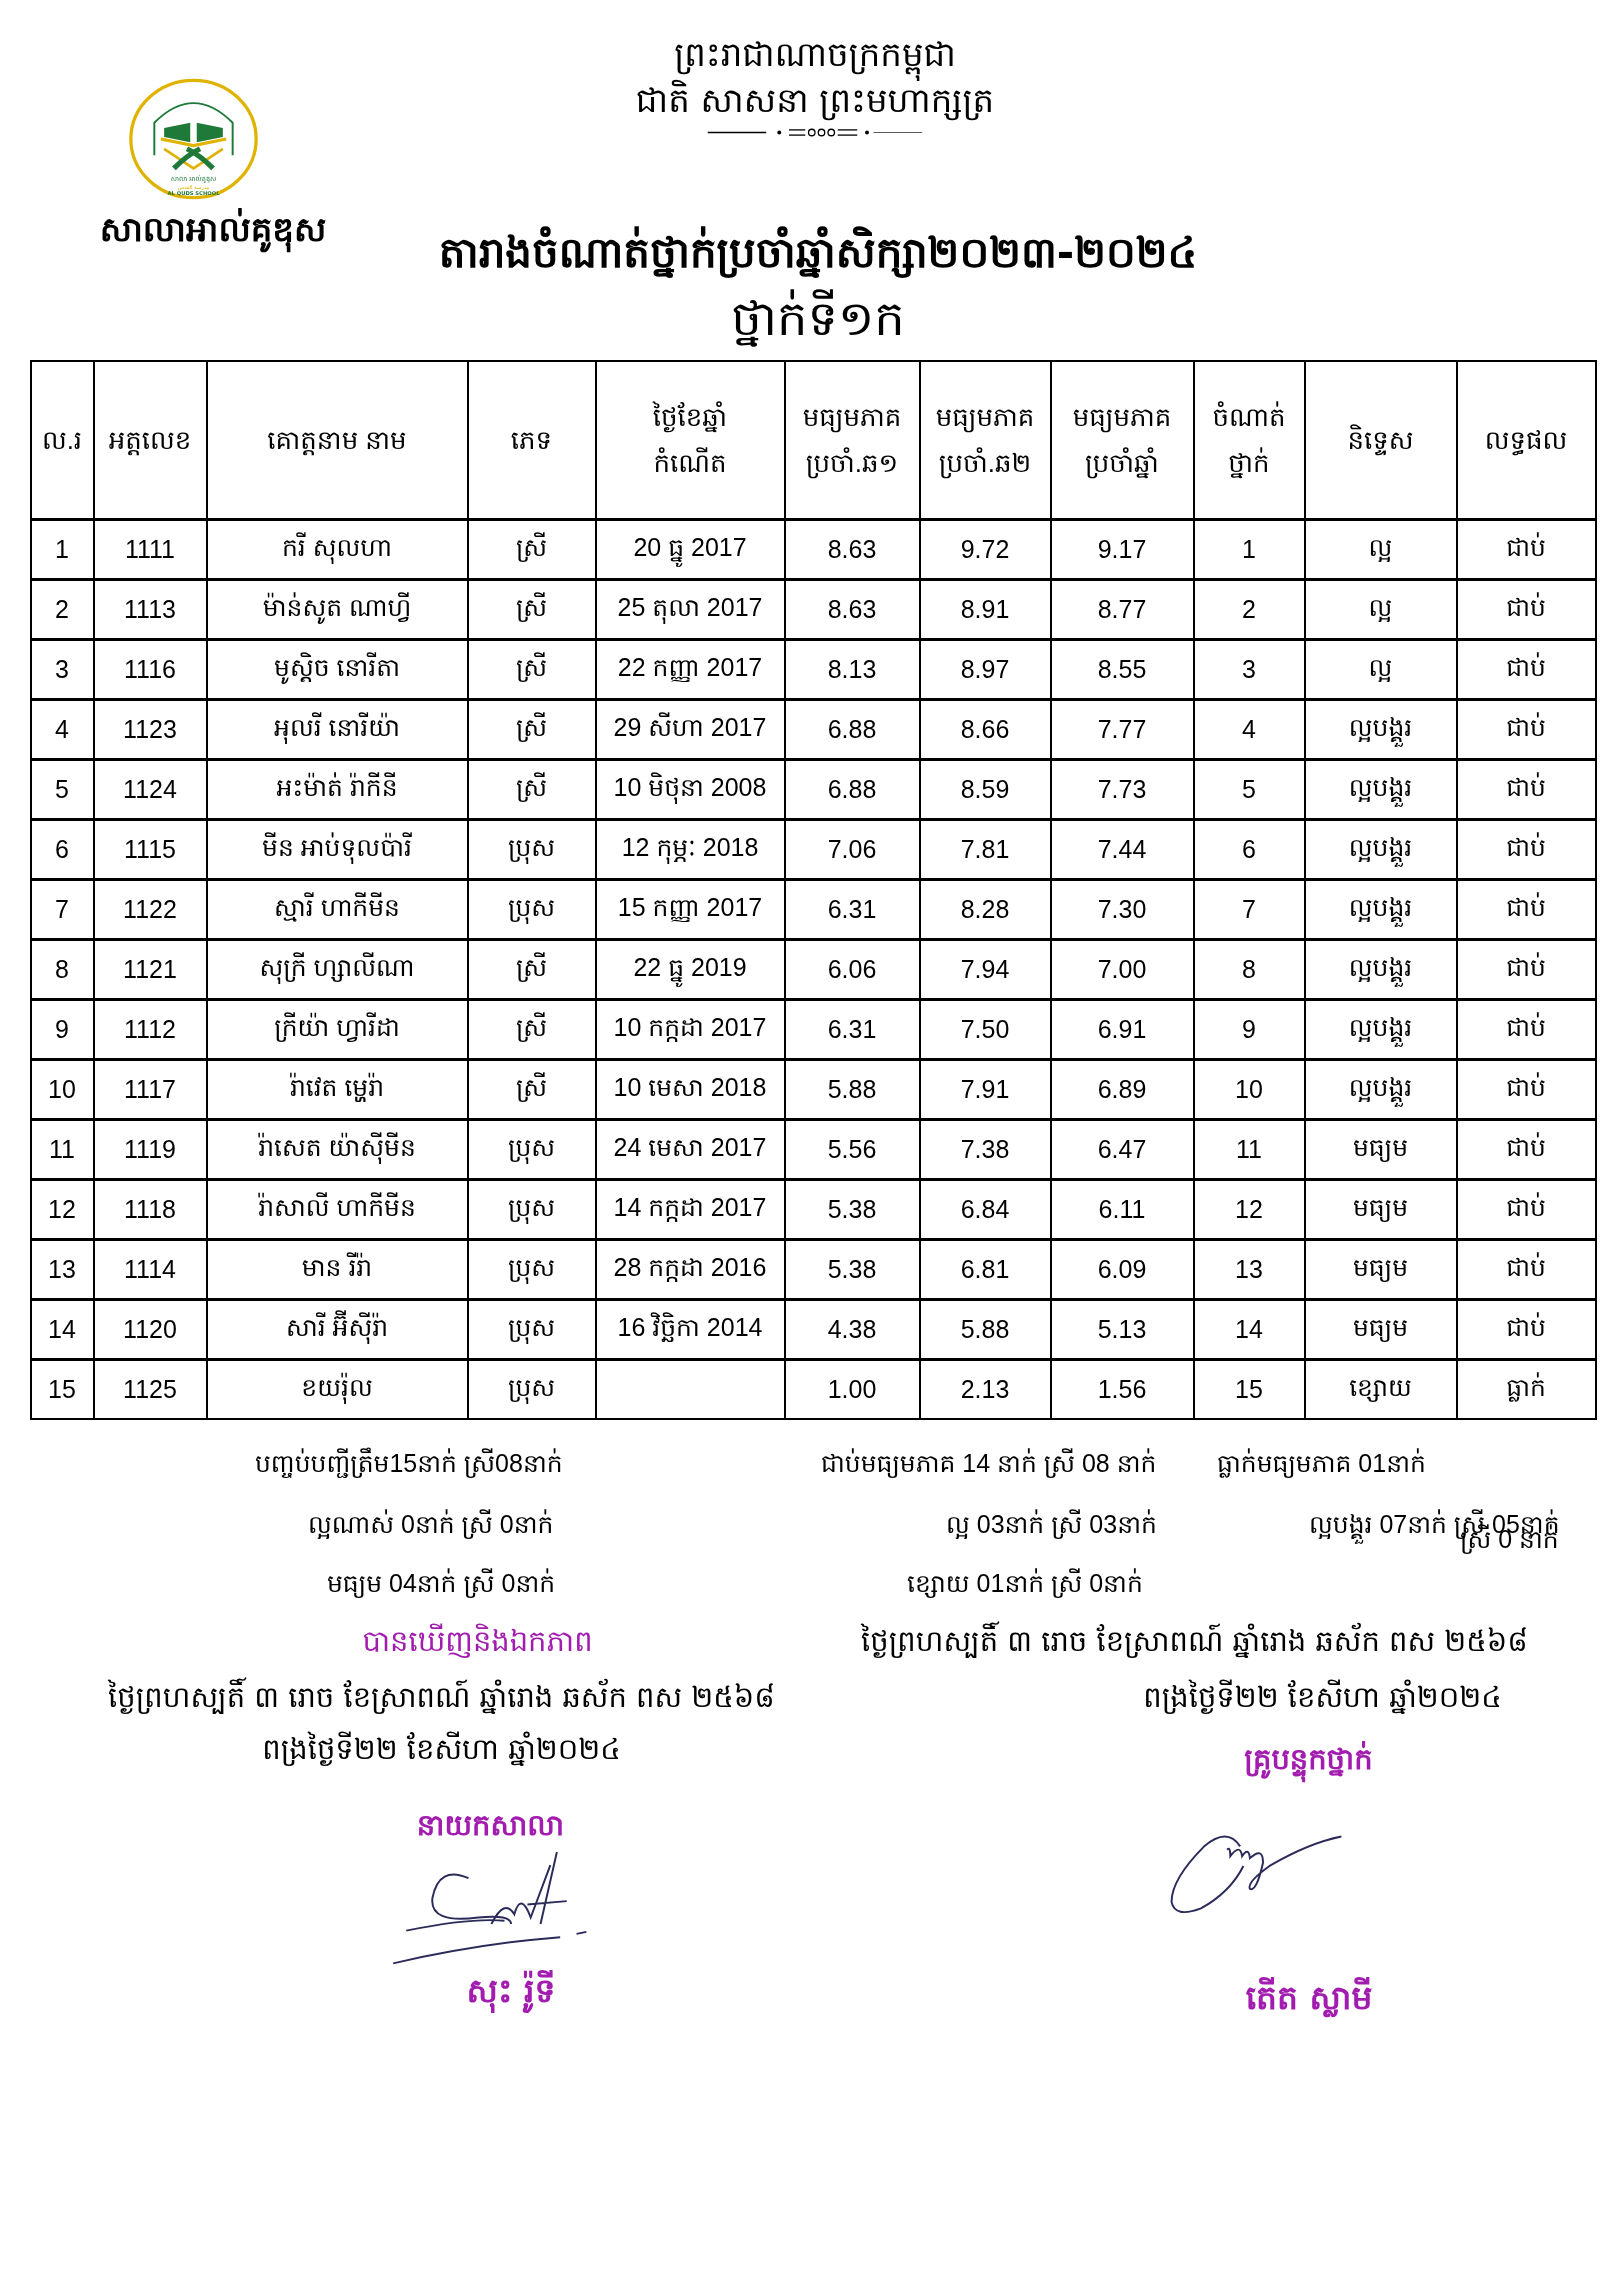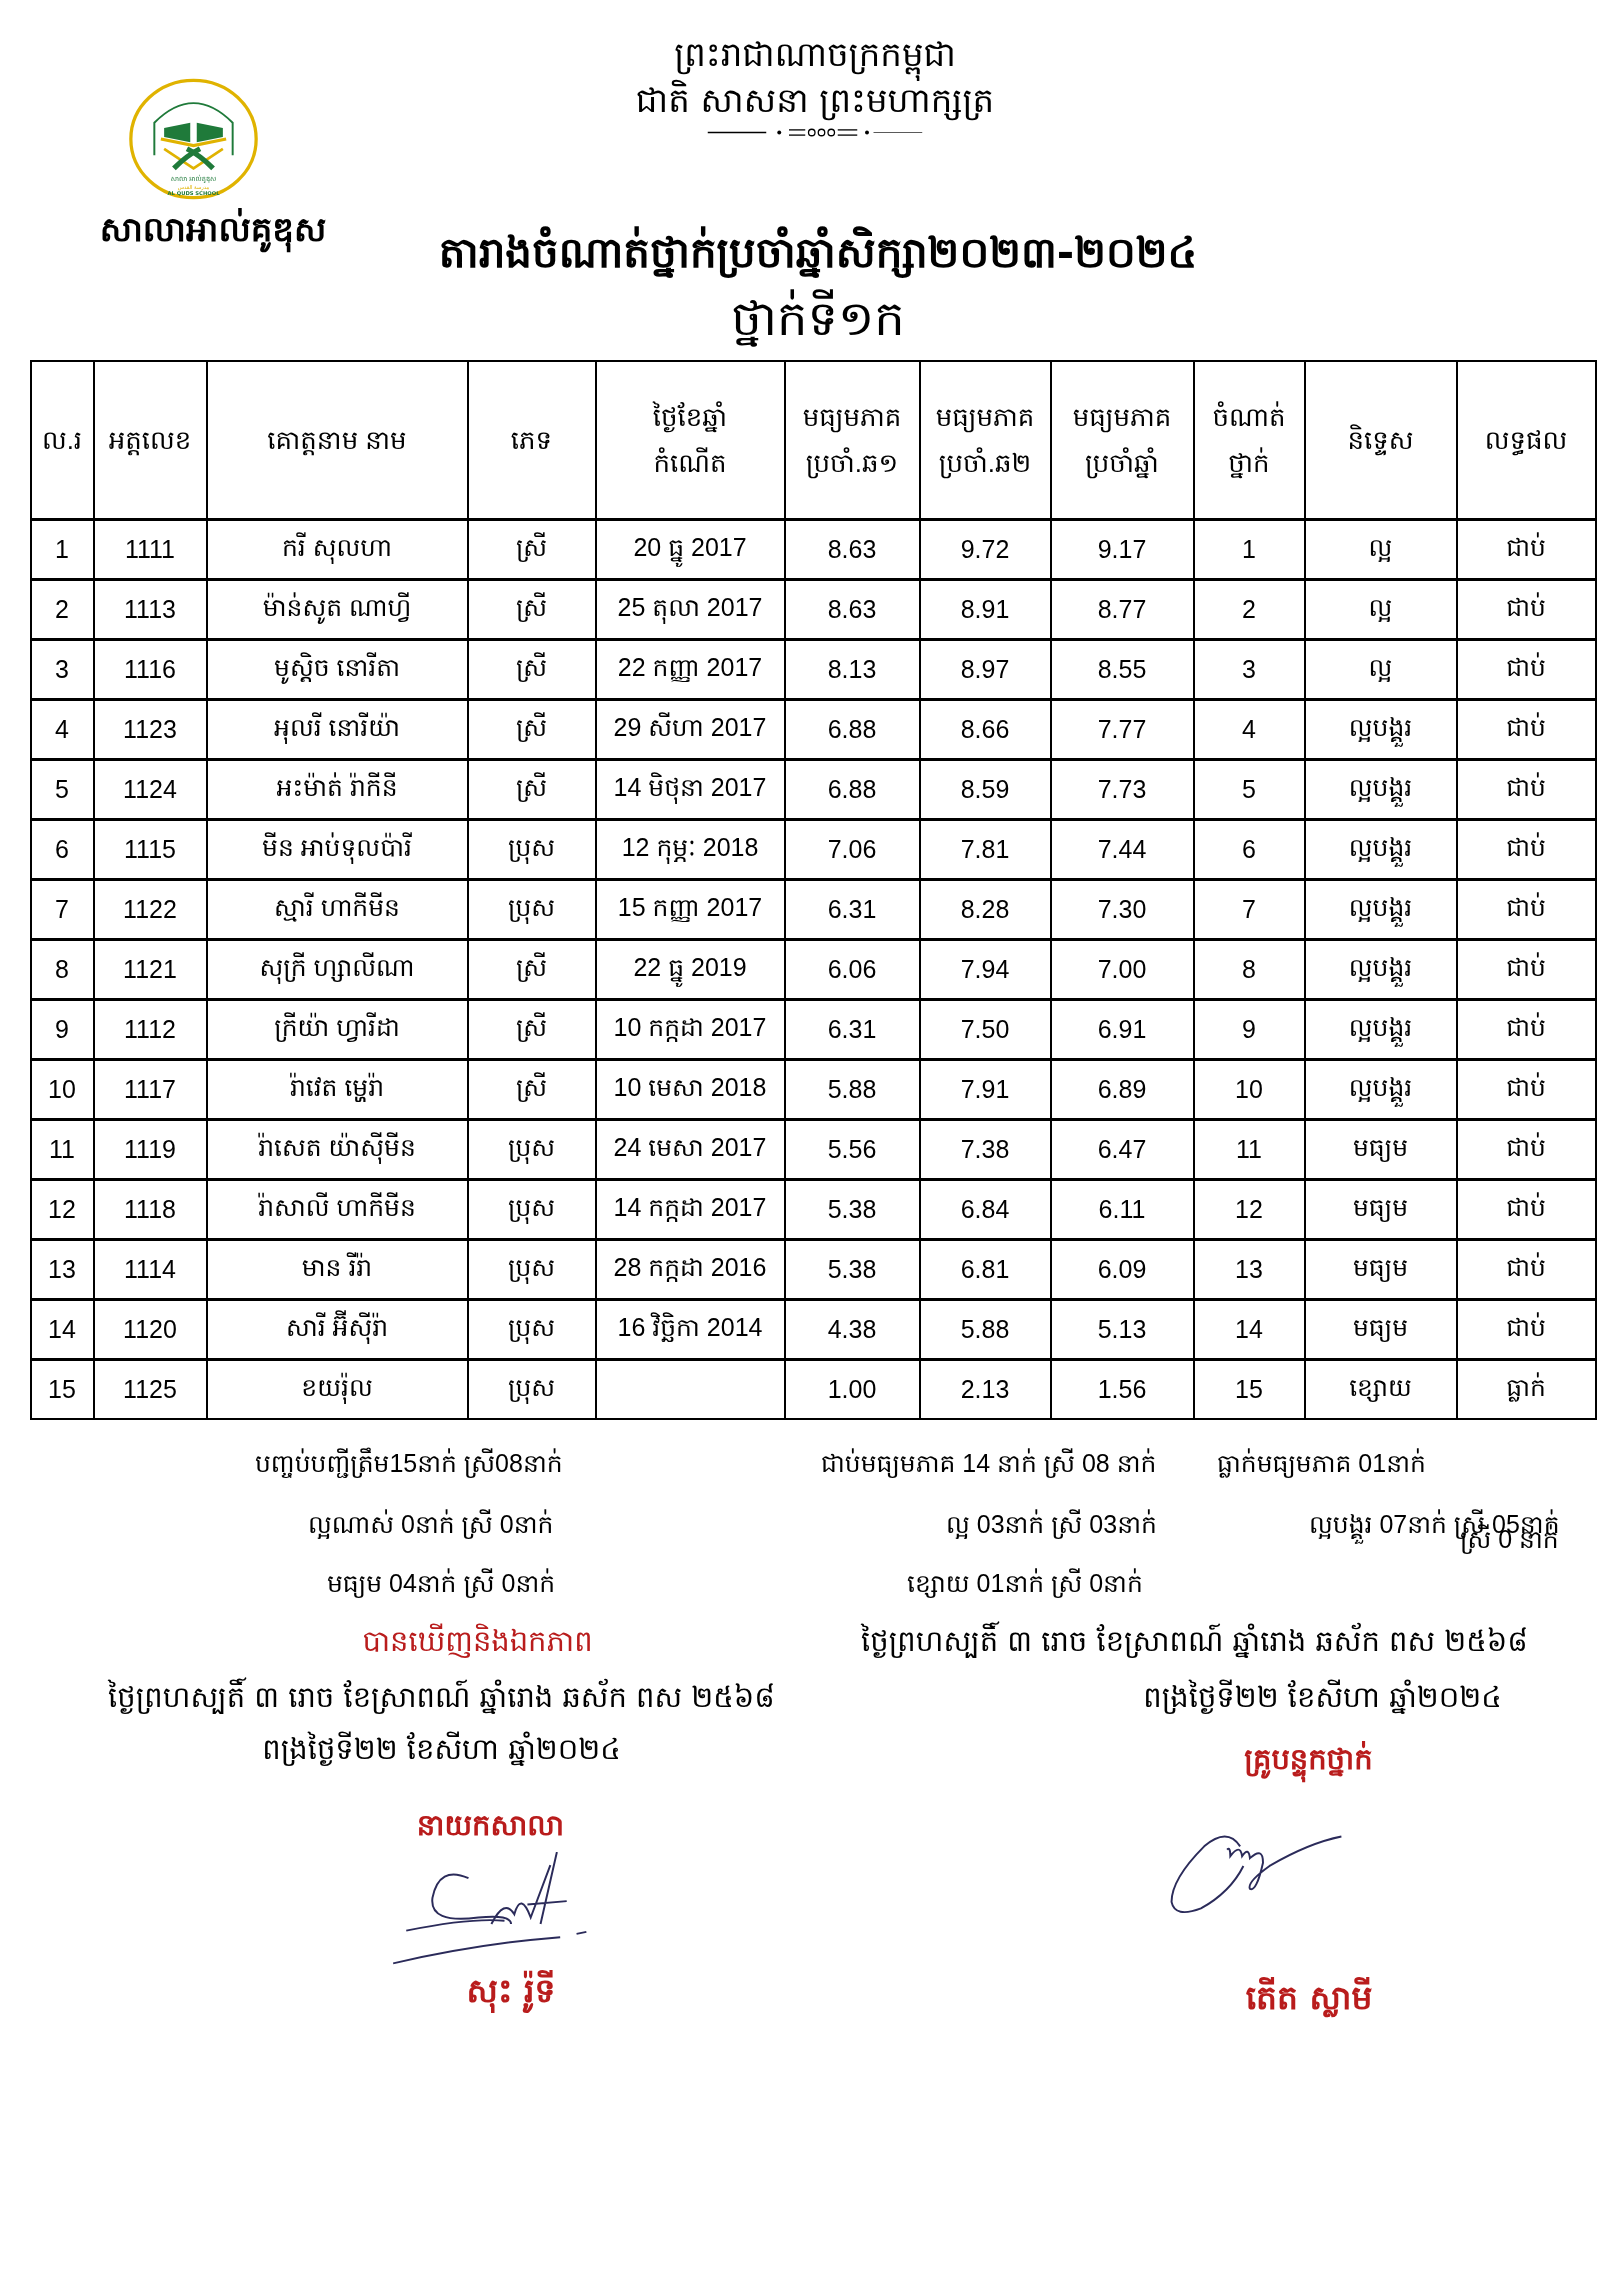--- a/index.html
+++ b/index.html
@@ -19,21 +19,21 @@
                  border-collapse: collapse; table-layout: fixed; }
   table.grades th, table.grades td { border: 2px solid #000; text-align: center;
                  font-family: "Liberation Sans", sans-serif; font-weight: normal; padding: 0; }
   table.grades th { height: 156px; font-size: 26px; line-height: 46px; }
   table.grades td { height: 57px; font-size: 25px; }
   table.grades tbody tr { border-top: 3.9px solid #000; }
   table.grades thead tr { border-bottom: 3.9px solid #000; }
   
   .sum { font-size: 25px; font-family: "Liberation Sans", sans-serif; white-space: nowrap; }
   
-  .blue { color: #b91c1c; }
+  .blue { color: #a21caf; }
   .sig-text { font-size: 29px; white-space: nowrap; }
   .role { font-size: 29px; font-weight: bold; }
   .sign-name { font-size: 33px; font-weight: bold; }
 </style>
 </head>
 <body>
 
 <div class="abs kingdom center">
   <div>ព្រះរាជាណាចក្រកម្ពុជា</div>
   <div>ជាតិ សាសនា ព្រះមហាក្សត្រ</div>
@@ -177,21 +177,21 @@
         <td>7.77</td>
         <td>4</td>
         <td>ល្អបង្គួរ</td>
         <td>ជាប់</td>
       </tr>
       <tr>
         <td>5</td>
         <td>1124</td>
         <td>អះម៉ាត់ រ៉ាកីនី</td>
         <td>ស្រី</td>
-        <td>14 មិថុនា 2017</td>
+        <td>10 មិថុនា 2008</td>
         <td>6.88</td>
         <td>8.59</td>
         <td>7.73</td>
         <td>5</td>
         <td>ល្អបង្គួរ</td>
         <td>ជាប់</td>
       </tr>
       <tr>
         <td>6</td>
         <td>1115</td>

